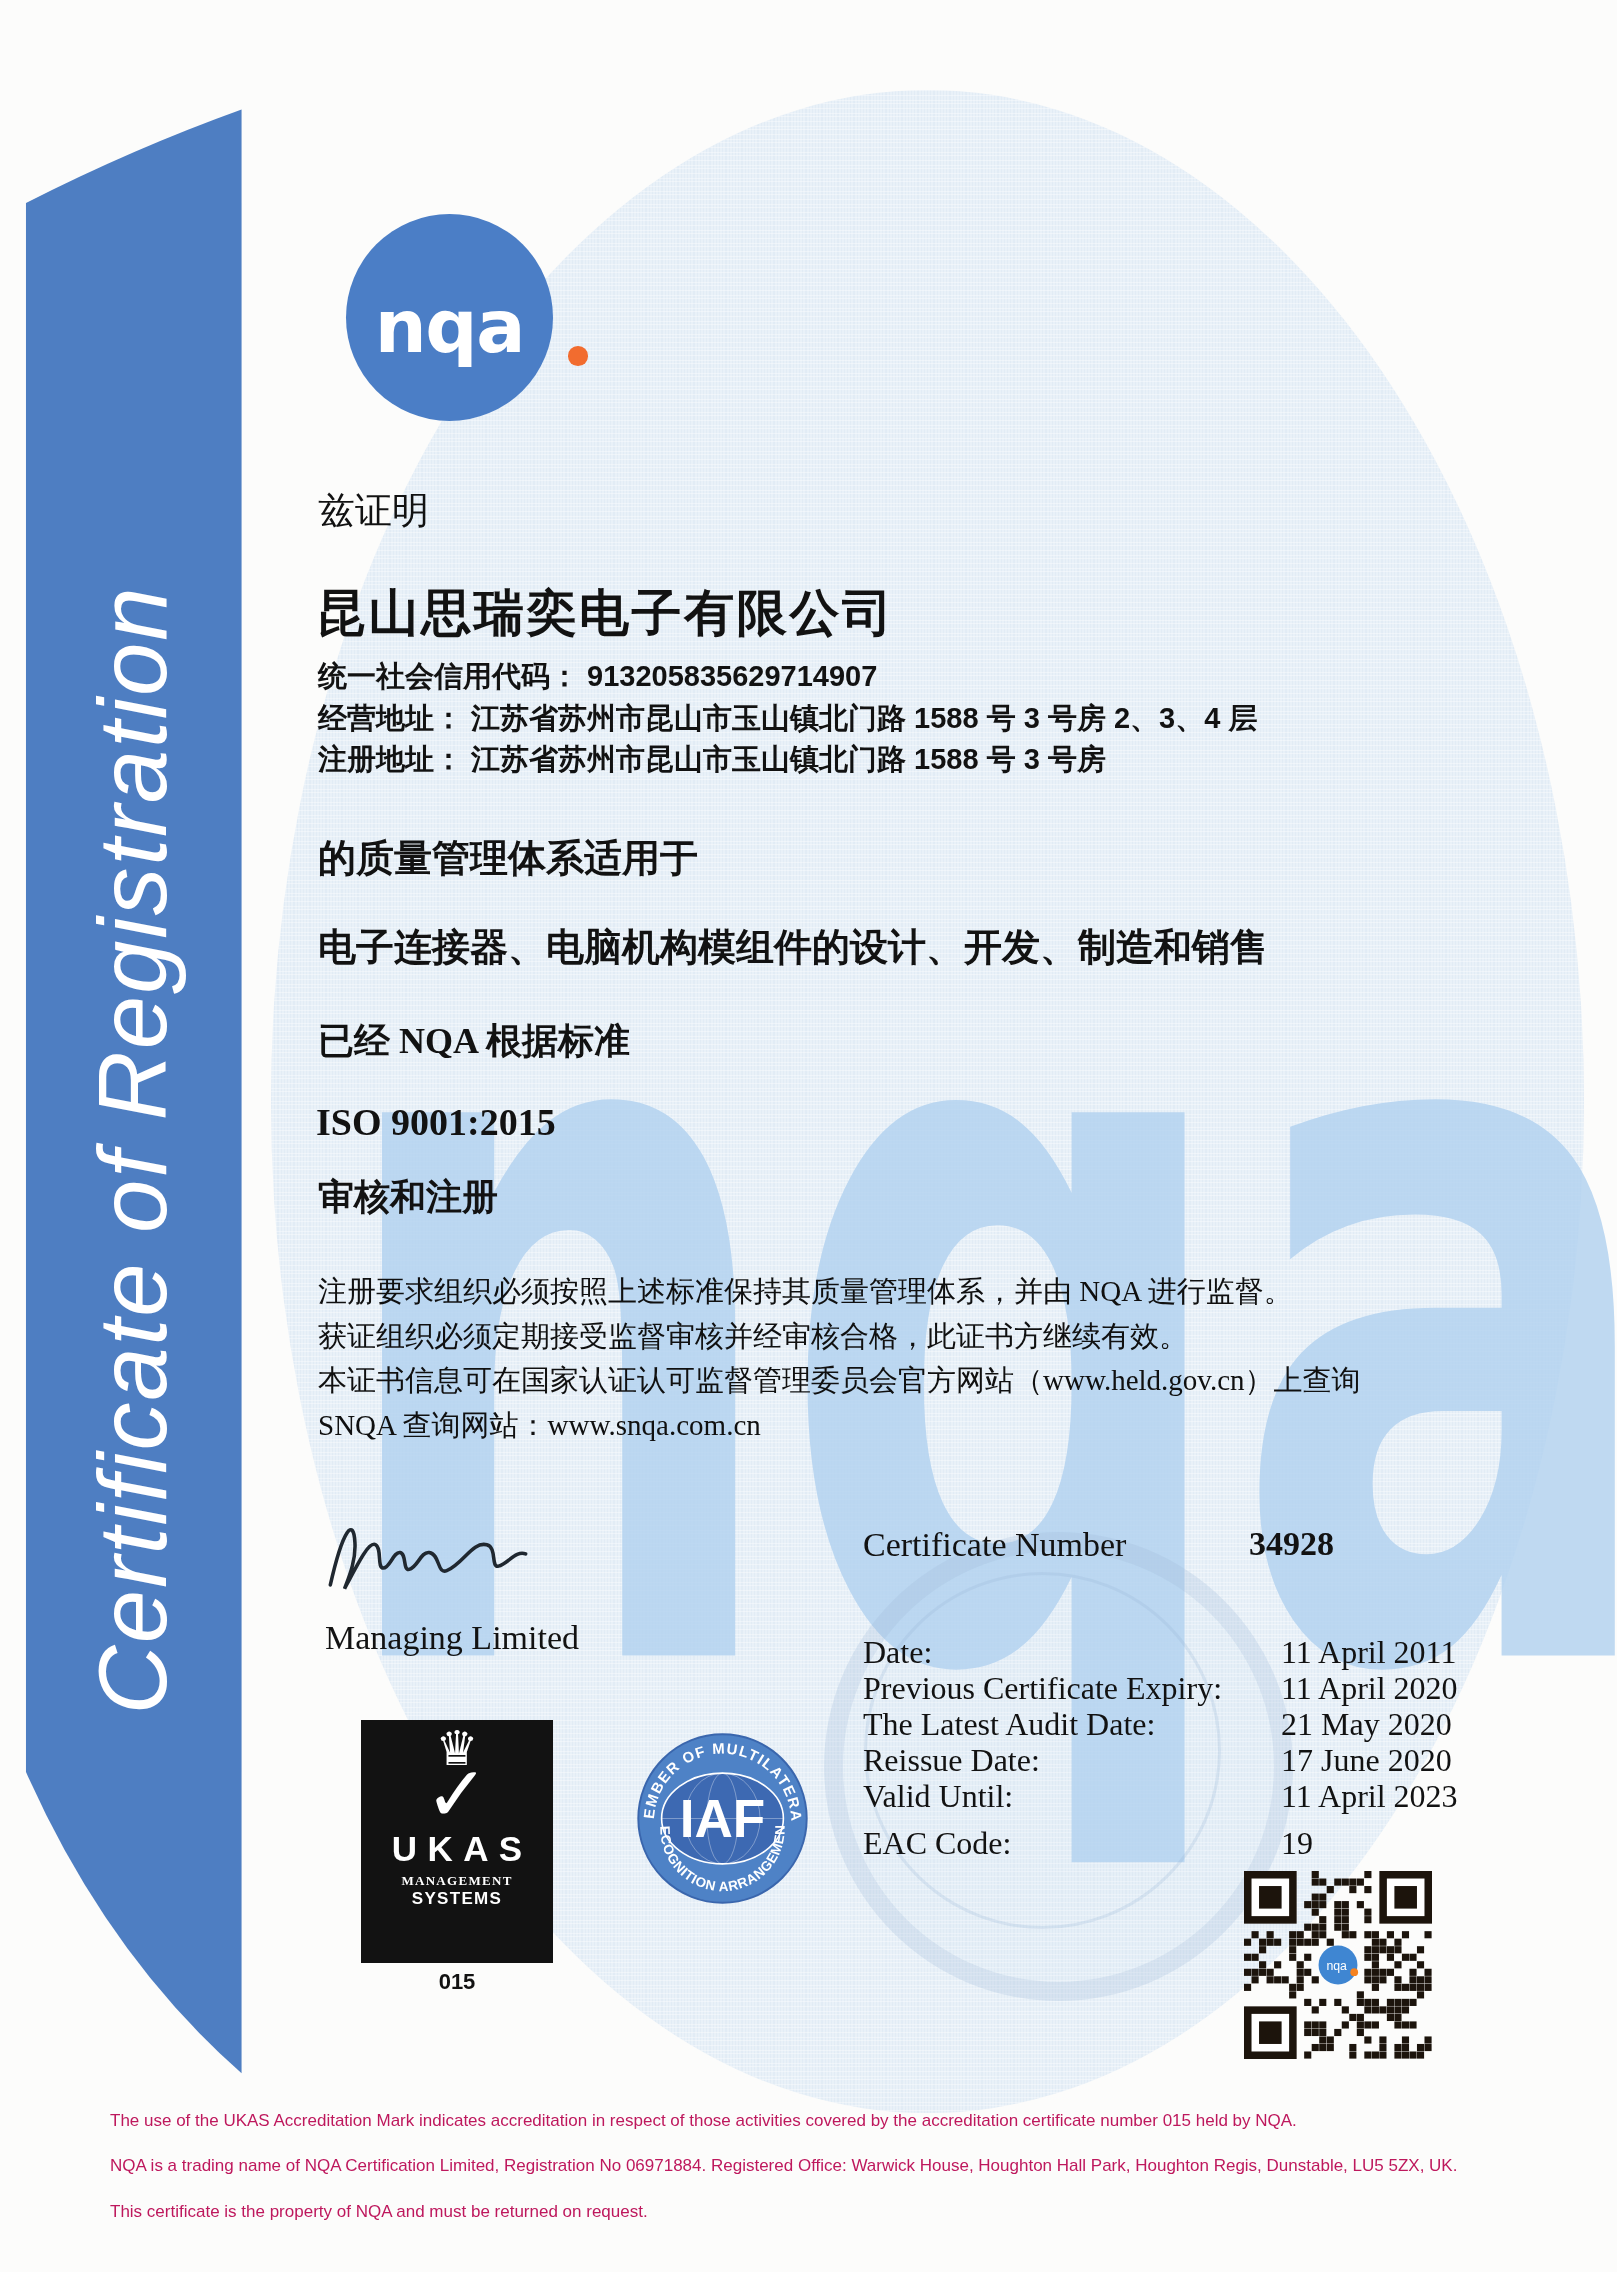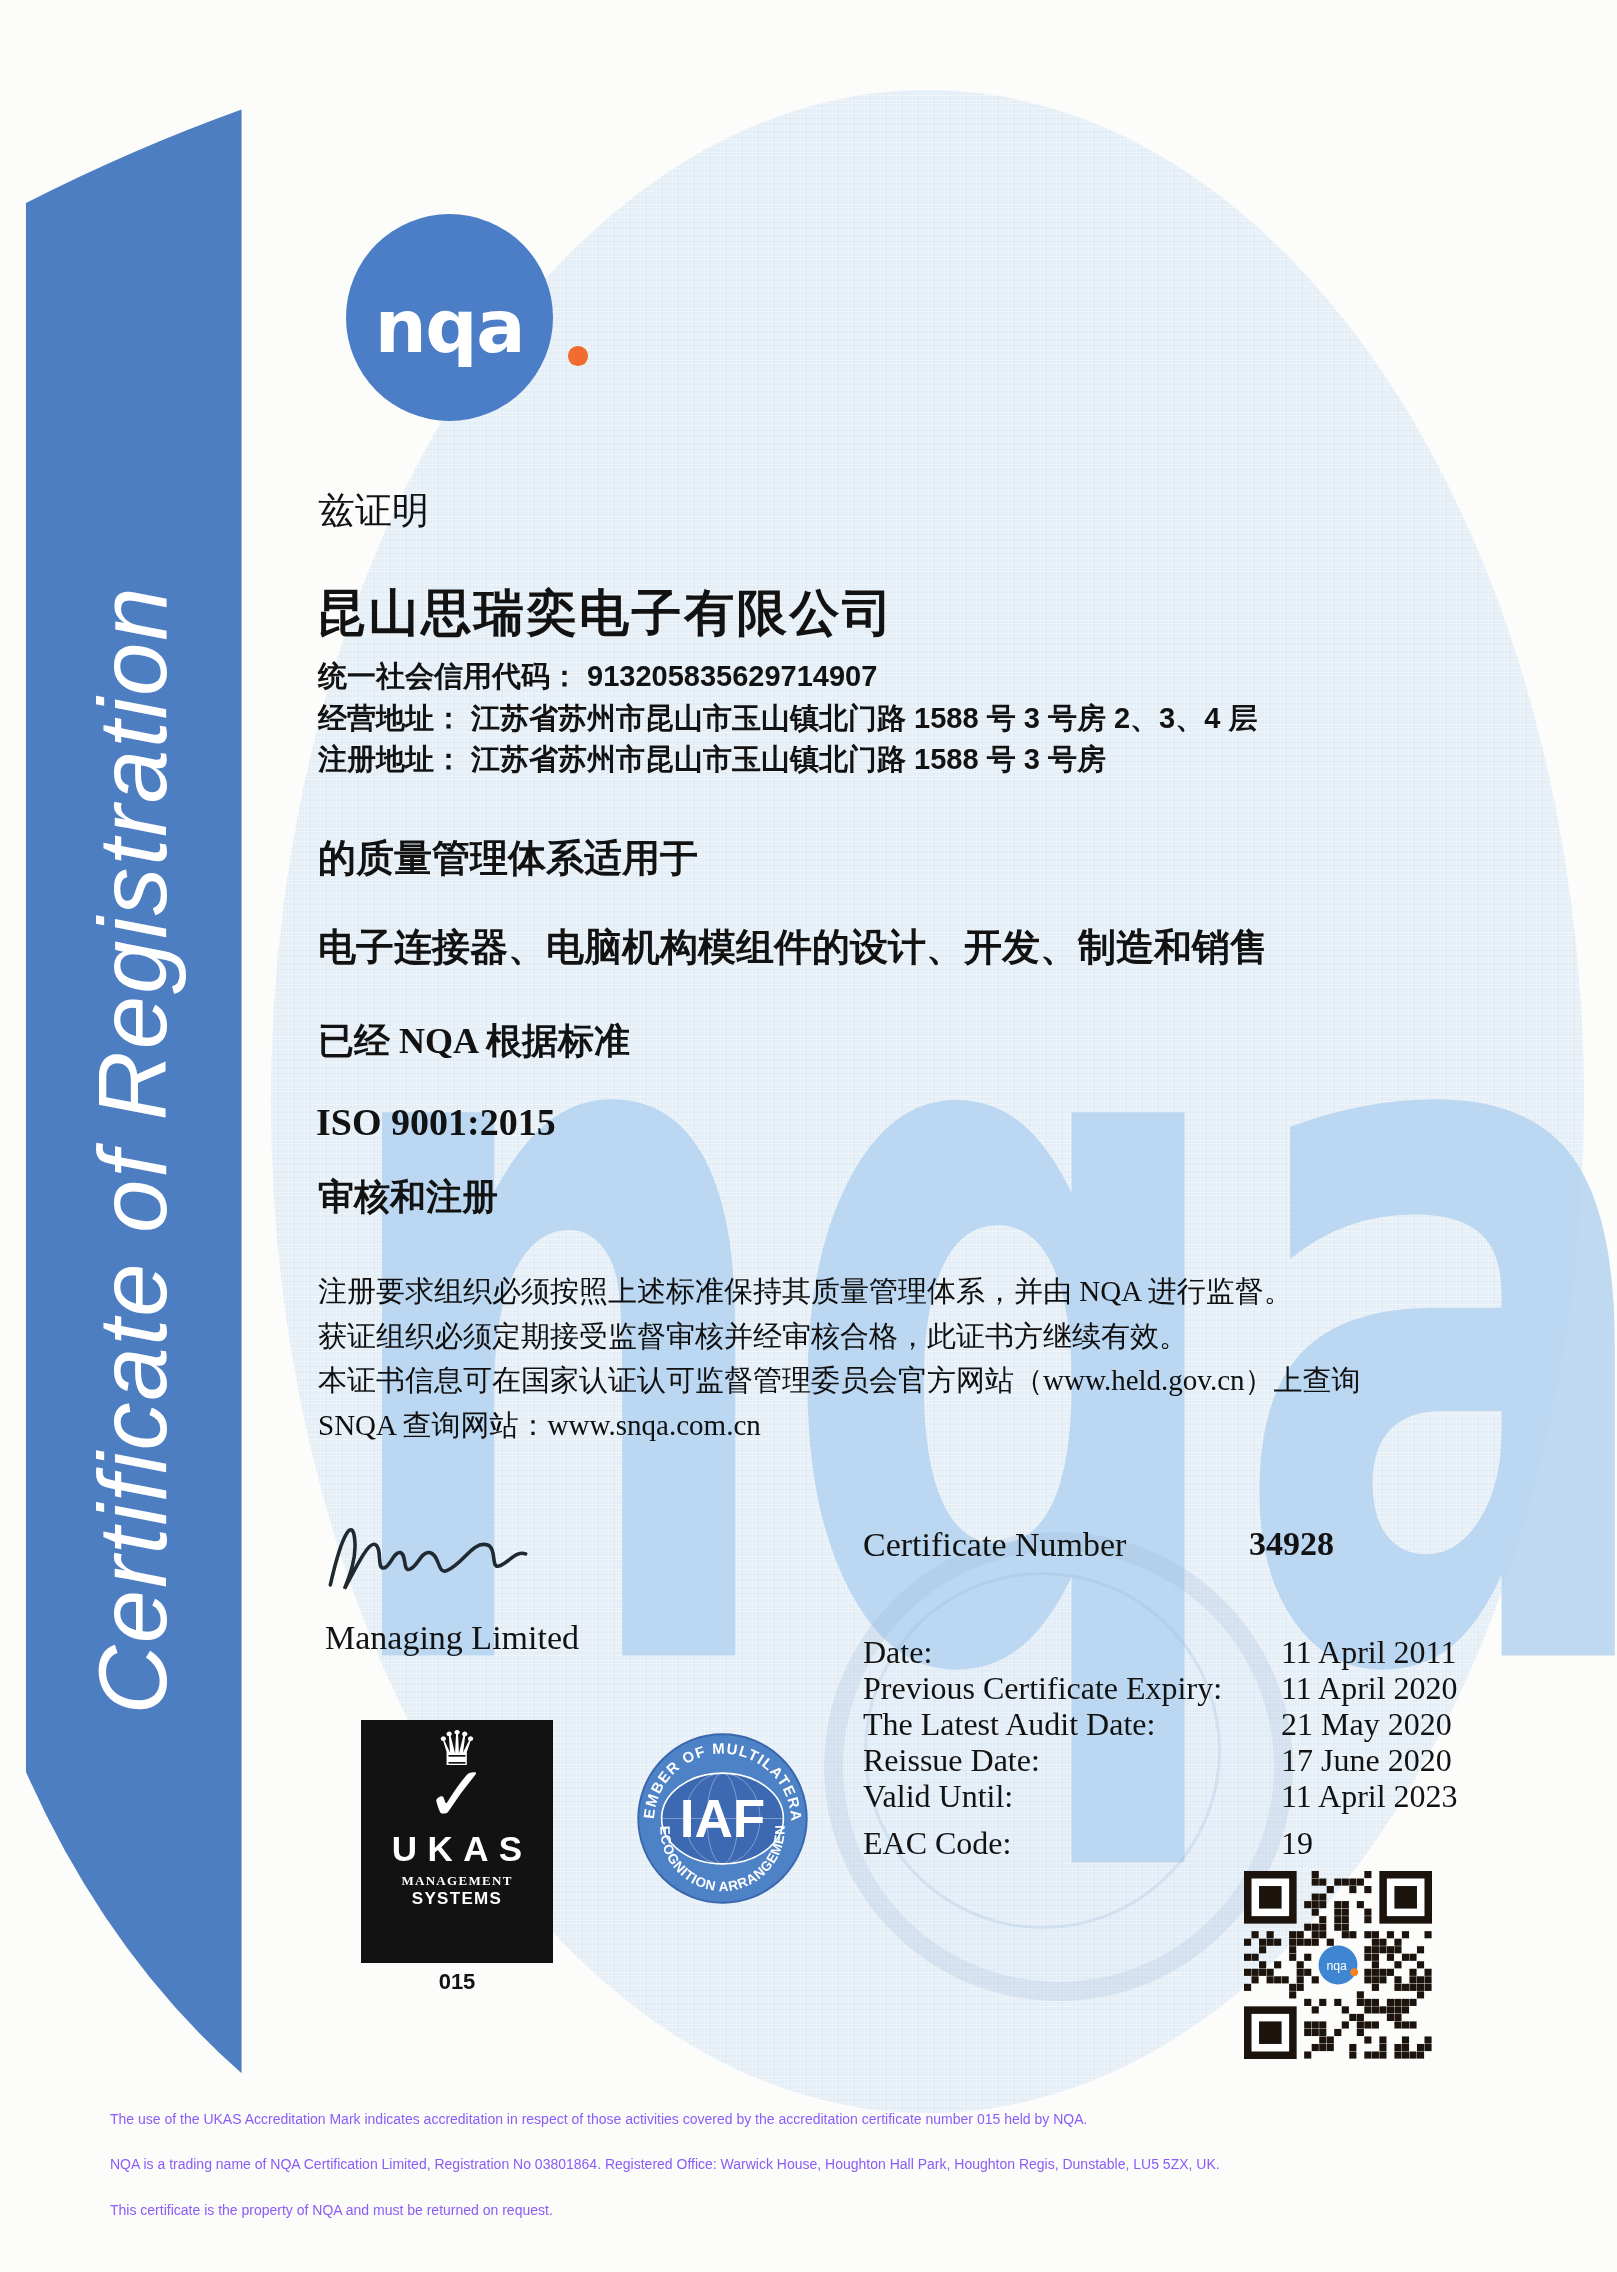--- a/index.html
+++ b/index.html
@@ -79,21 +79,21 @@
         font-family:"Liberation Sans","DejaVu Sans",sans-serif;color:#121212;}
 
   
   #iaf{left:637px;top:1733px;}
 
   
   #qr{left:1244px;top:1871px;}
 
   
   .foot{left:110px;width:1487px;font-family:"Liberation Sans","DejaVu Sans",sans-serif;
-        font-size:14px;color:#8b5cf6;}
+        font-size:17px;color:#be185d;}
   #foot0{top:2111px;} #foot1{top:2156px;} #foot2{top:2202px;}
 </style>
 </head>
 <body>
 
 <div id="page">
 
   <div id="blob" class="abs"></div>
 
   <svg id="band-svg" class="abs" width="1617" height="2273" viewBox="0 0 2490 3499">
@@ -381,17 +381,17 @@
       <rect x="232" y="23.2" width="34.8" height="34.8" fill="#1c140c"></rect>
       <rect x="0" y="208.79999999999998" width="81.2" height="81.2" fill="#1c140c"></rect>
       <rect x="11.6" y="220.4" width="58" height="58" fill="#ffffff"></rect>
       <rect x="23.2" y="232" width="34.8" height="34.8" fill="#1c140c"></rect>
       <circle cx="145" cy="145" r="30" fill="#3f86d2"></circle>
       <text x="143" y="152" font-size="19" fill="#ffffff" text-anchor="middle" font-family="Liberation Sans, sans-serif">nqa</text>
       <circle cx="170" cy="156" r="6" fill="#f58220"></circle>
     </svg>
 
   <div id="foot0" class="abs foot">The use of the UKAS Accreditation Mark indicates accreditation in respect of those activities covered by the accreditation certificate number 015 held by NQA.</div>
-  <div id="foot1" class="abs foot">NQA is a trading name of NQA Certification Limited, Registration No 03801864. Registered Office: Warwick House, Houghton Hall Park, Houghton Regis, Dunstable, LU5 5ZX, UK.</div>
+  <div id="foot1" class="abs foot">NQA is a trading name of NQA Certification Limited, Registration No 06971884. Registered Office: Warwick House, Houghton Hall Park, Houghton Regis, Dunstable, LU5 5ZX, UK.</div>
   <div id="foot2" class="abs foot">This certificate is the property of NQA and must be returned on request.</div>
 
 </div>
 
 
 </body></html>

